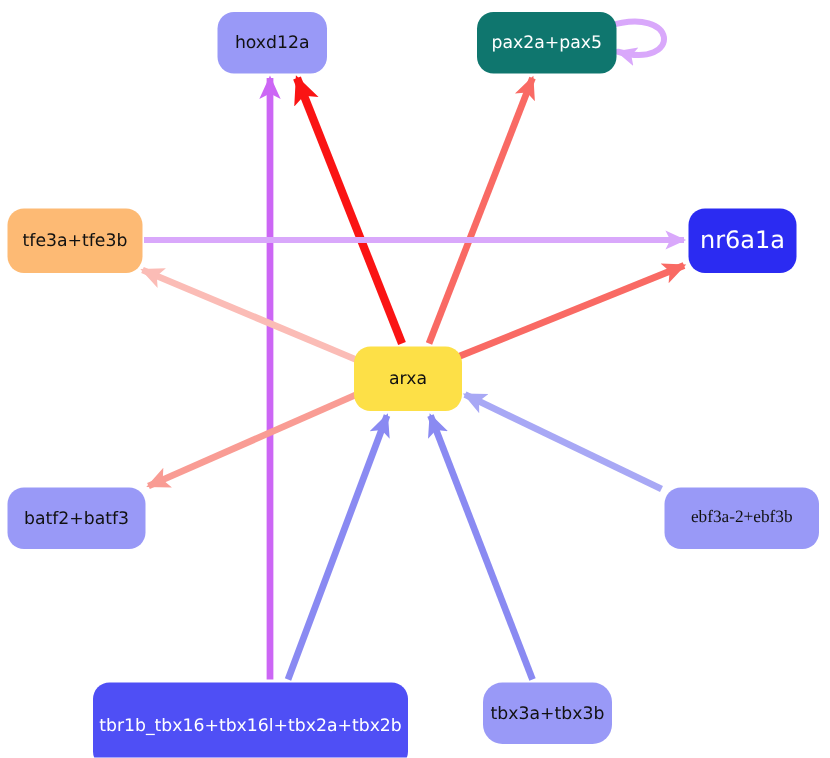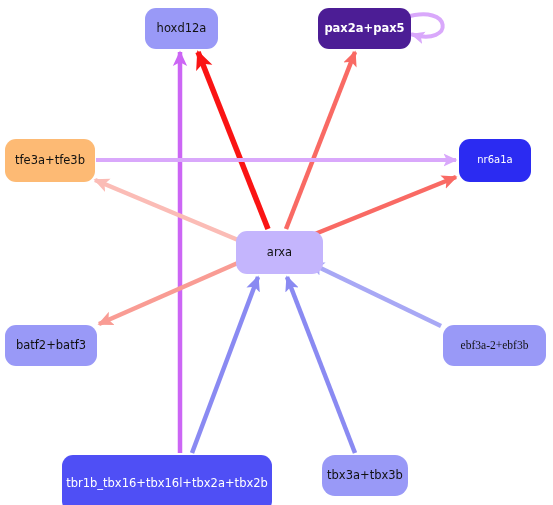--- a/index.html
+++ b/index.html
@@ -71,30 +71,30 @@
         <line x1="192" y1="453" x2="258" y2="277" stroke="#8a8af2" stroke-width="4.5" stroke-linecap="butt" marker-end="url(#arrow-8)"></line>
         <line x1="355" y1="453" x2="287" y2="277" stroke="#8a8af2" stroke-width="4.5" stroke-linecap="butt" marker-end="url(#arrow-9)"></line>
         <line x1="441" y1="326" x2="310" y2="263" stroke="#a8a8f5" stroke-width="4.5" stroke-linecap="butt" marker-end="url(#arrow-10)"></line>
       </g>
   </svg>
 
   <div id="nodes-group">
       <div class="node" style="left: 145px; top: 8px; width: 73px; height: 41px; background: rgb(153, 153, 247); color: rgb(17, 17, 17); font-size: 11.5px;">
         <span class="node-label">hoxd12a</span>
       </div>
-      <div class="node" style="left: 318px; top: 8px; width: 93px; height: 41px; background: #4c1d95; color: rgb(255, 255, 255); font-size: 11.5px; font-weight: bold;">
+      <div class="node" style="left: 318px; top: 8px; width: 93px; height: 41px; background: #0f766e; color: rgb(255, 255, 255); font-size: 11.5px;">
         <span class="node-label">pax2a+pax5</span>
       </div>
       <div class="node" style="left: 5px; top: 139px; width: 90px; height: 43px; background: #fdba74; color: rgb(17, 17, 17); font-size: 11.5px;">
         <span class="node-label">tfe3a+tfe3b</span>
       </div>
-      <div class="node" style="left: 459px; top: 139px; width: 72px; height: 43px; background: rgb(43, 43, 242); color: rgb(255, 255, 255); font-size: 10px;">
+      <div class="node" style="left: 459px; top: 139px; width: 72px; height: 43px; background: rgb(43, 43, 242); color: rgb(255, 255, 255); font-size: 16px;">
         <span class="node-label">nr6a1a</span>
       </div>
-      <div class="node" style="left: 236px; top: 231px; width: 87px; height: 43px; background: #c4b5fd; color: rgb(17, 17, 17); font-size: 11.5px;">
+      <div class="node" style="left: 236px; top: 231px; width: 72px; height: 43px; background: #fde047; color: rgb(17, 17, 17); font-size: 11.5px;">
         <span class="node-label">arxa</span>
       </div>
       <div class="node" style="left: 5px; top: 325px; width: 92px; height: 41px; background: rgb(153, 153, 247); color: rgb(17, 17, 17); font-size: 11.5px;">
         <span class="node-label">batf2+batf3</span>
       </div>
       <div class="node" style="left: 443px; top: 325px; width: 103px; height: 41px; background: rgb(153, 153, 247); color: rgb(17, 17, 17); font-size: 11.5px; font-family: Liberation Serif, serif;">
         <span class="node-label">ebf3a-2+ebf3b</span>
       </div>
       <div class="node" style="left: 62px; top: 455px; width: 210px; height: 57px; background: rgb(79, 79, 245); color: rgb(255, 255, 255); font-size: 11.5px;">
         <span class="node-label">tbr1b_tbx16+tbx16l+tbx2a+tbx2b</span>

